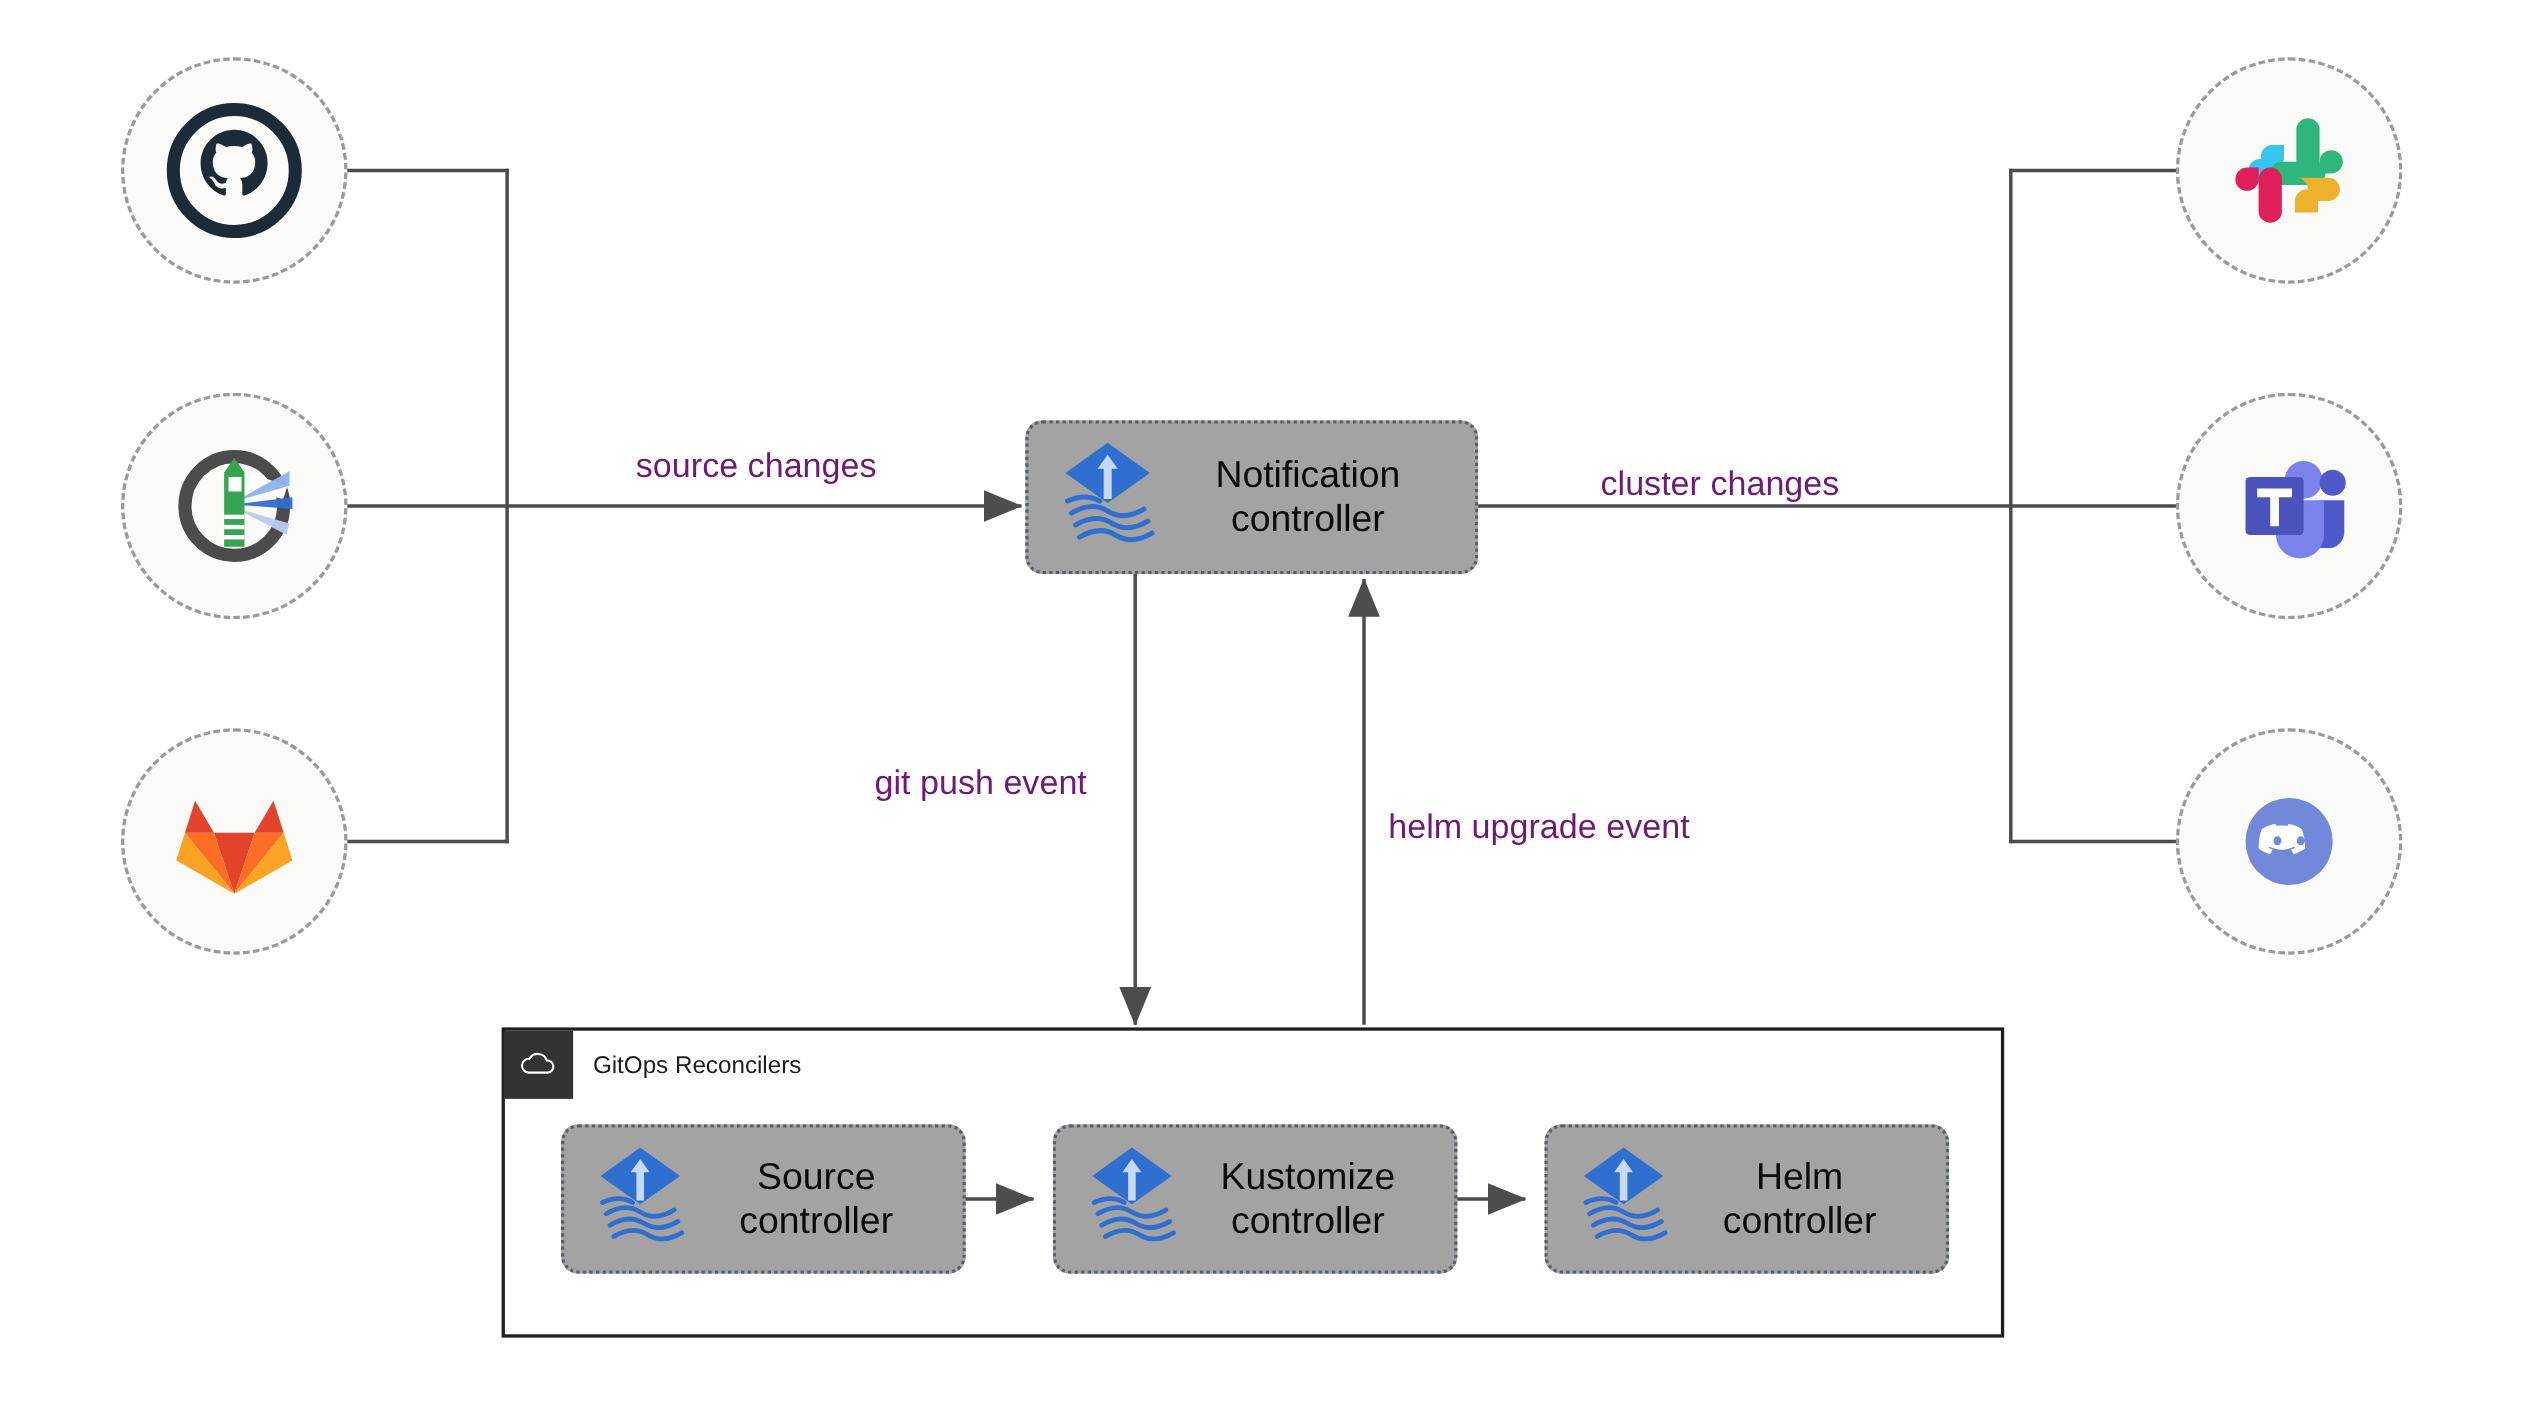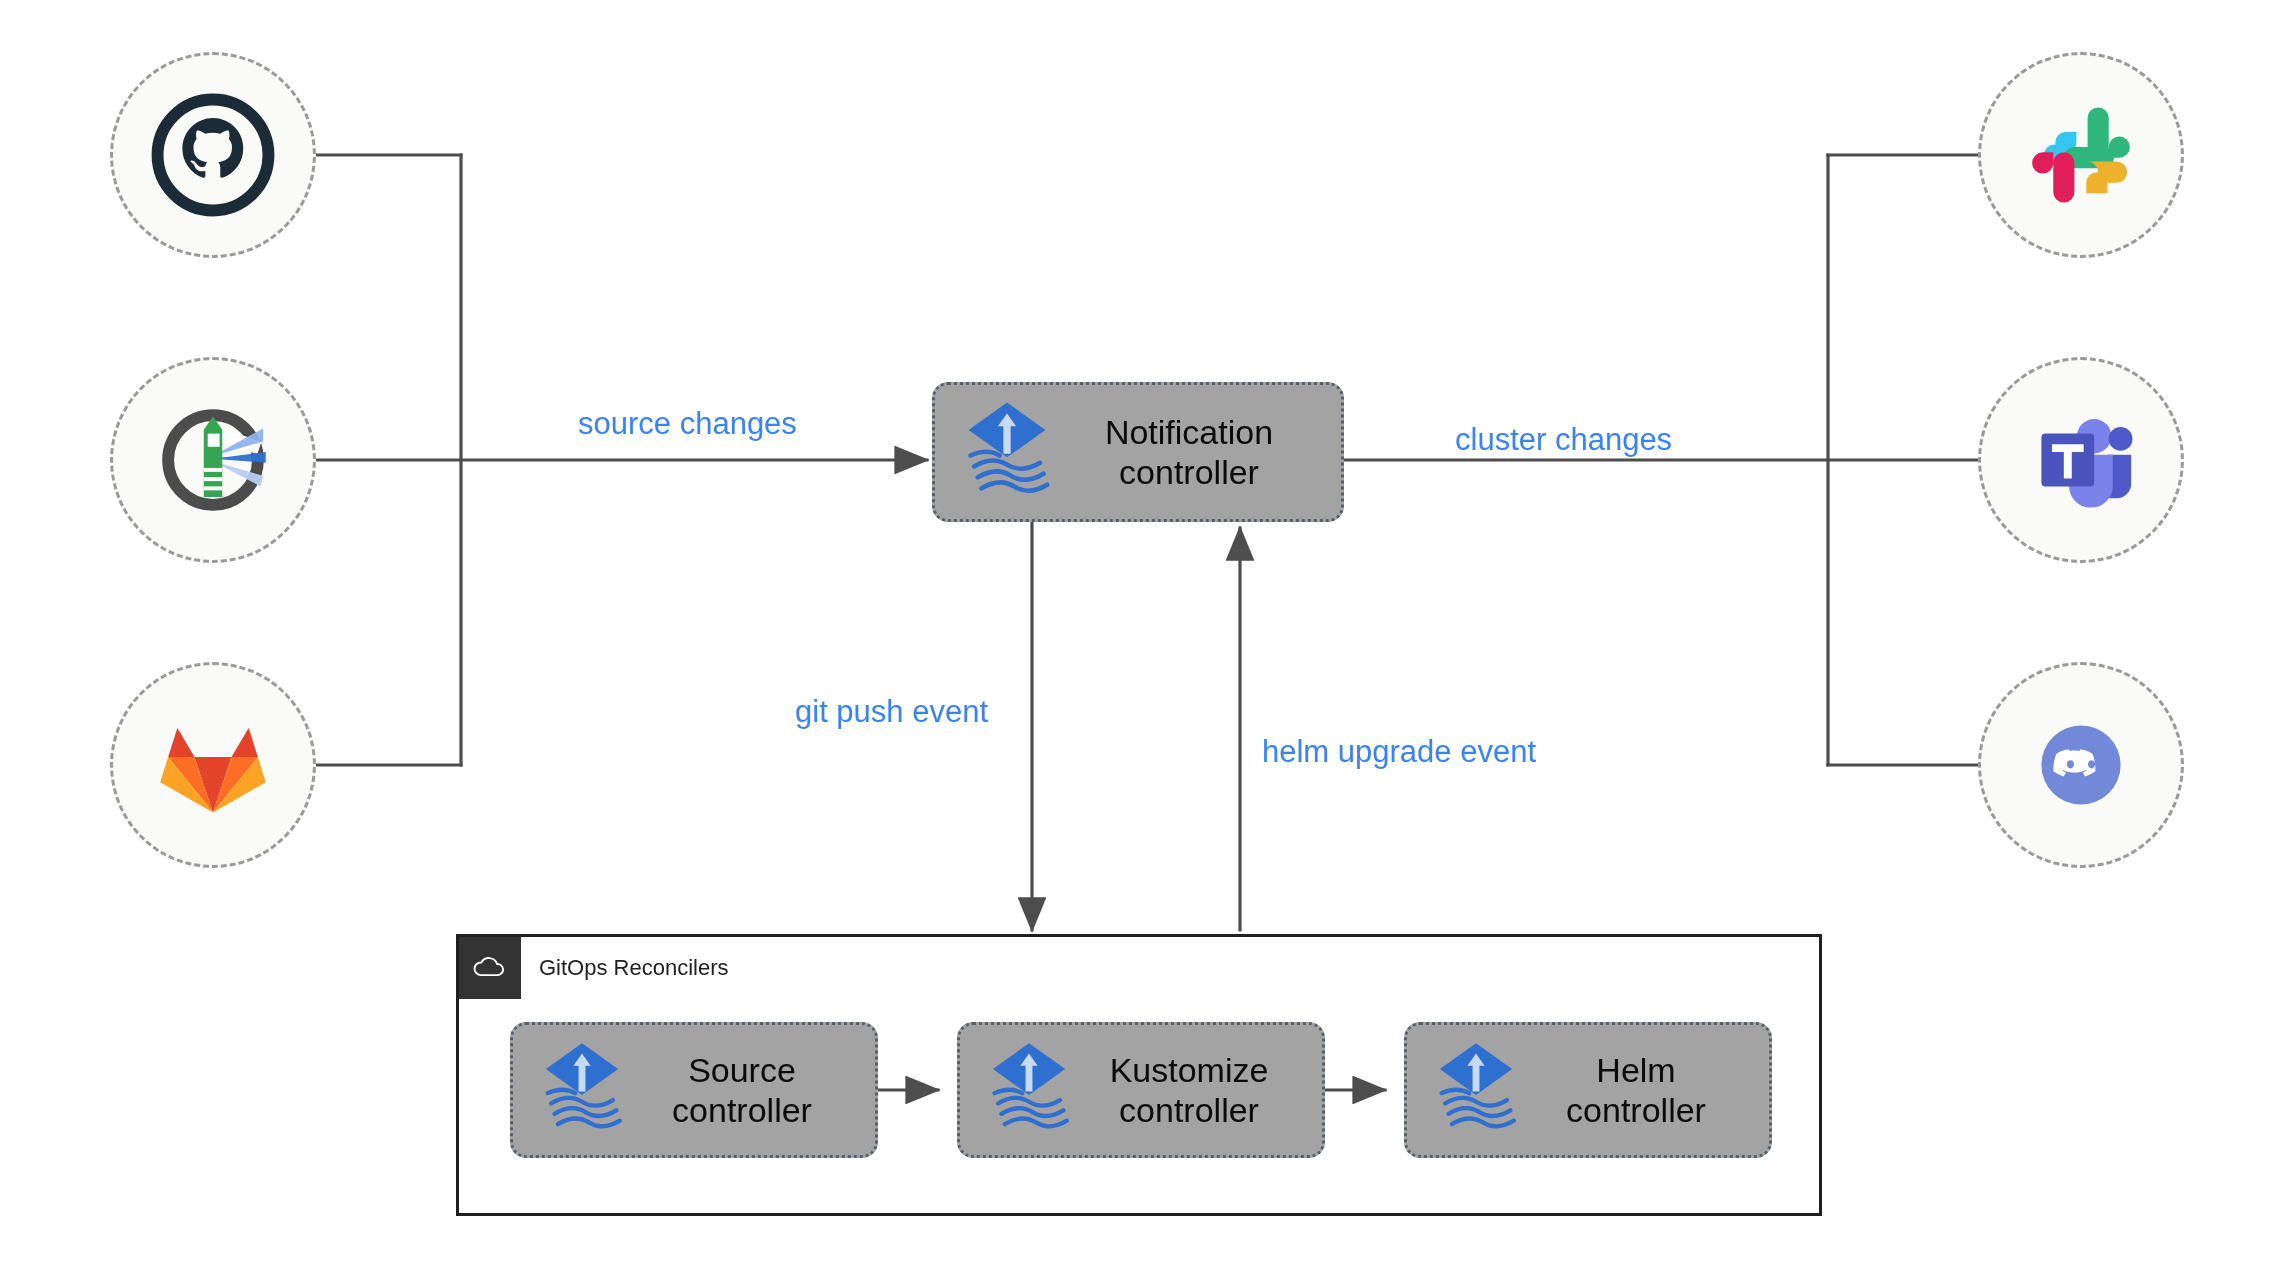--- a/index.html
+++ b/index.html
@@ -99,21 +99,21 @@
     top: 14px;
     font-size: 22px;
     color: #1f1f1f;
     line-height: 34px;
   }
 
   
   .edge-label {
     position: absolute;
     font-size: 31px;
-    color: #3b82f6;
+    color: #701a75;
     white-space: nowrap;
     line-height: 1;
   }
 </style>
 </head>
 <body>
 
 <div id="canvas">
 
   <svg id="wires" viewBox="0 0 2292 1284" xmlns="http://www.w3.org/2000/svg">

